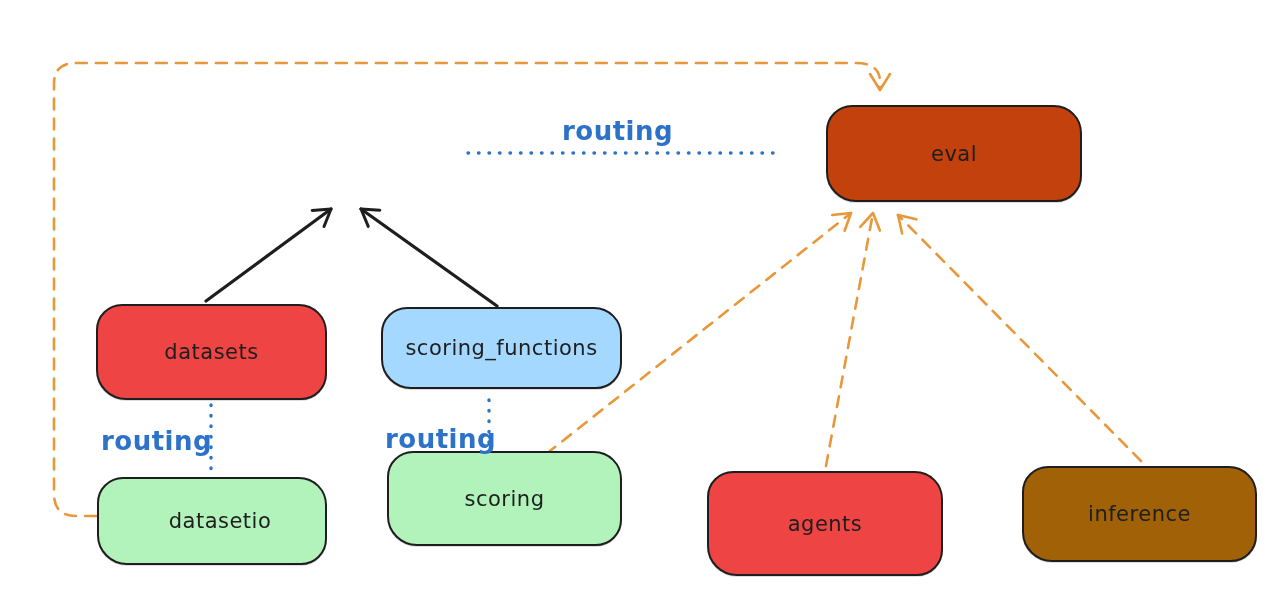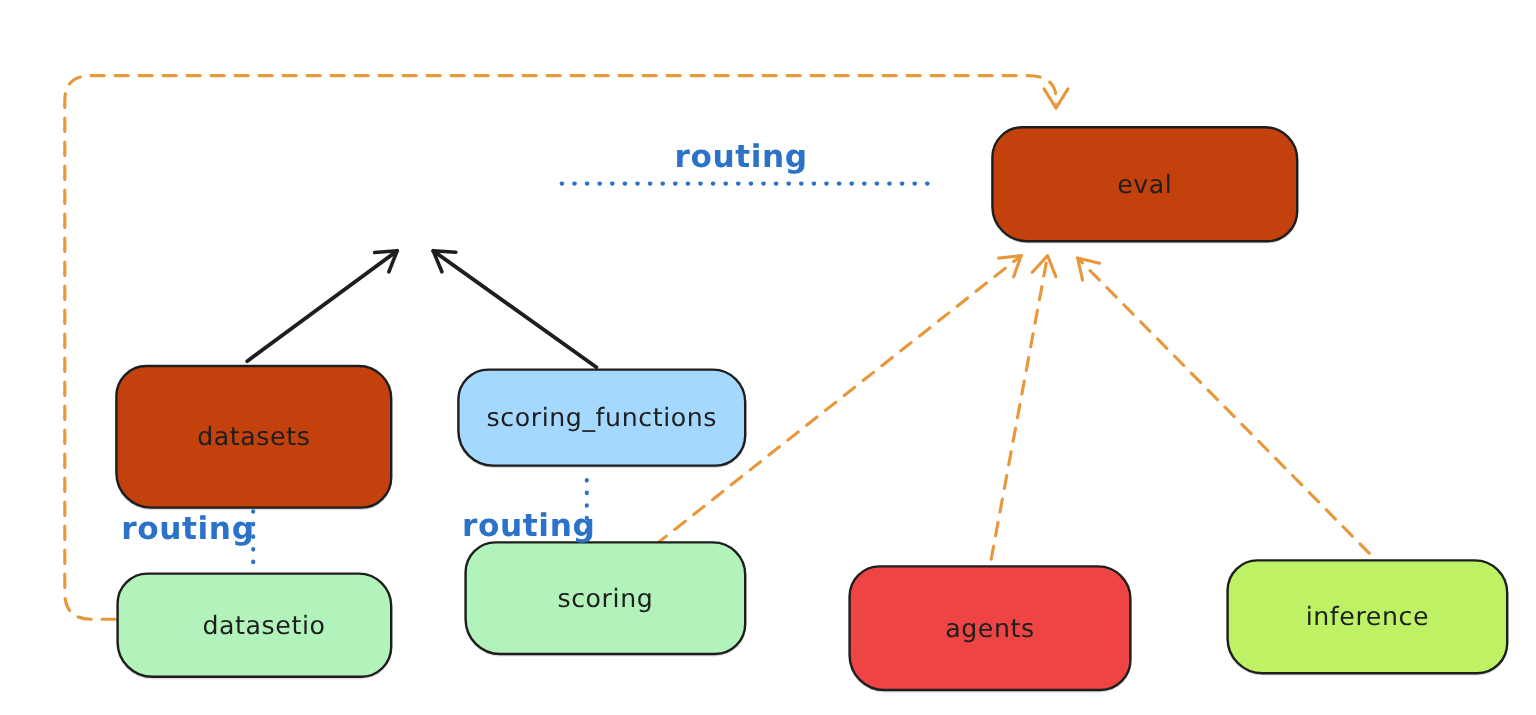--- a/index.html
+++ b/index.html
@@ -73,41 +73,41 @@
     <path d="M 211 405 L 211 472" fill="none" stroke="#2b72c8" stroke-width="3.4" stroke-dasharray="0.5 10" stroke-linecap="round"></path>
 
     <path d="M 489 400 L 489 466" fill="none" stroke="#2b72c8" stroke-width="3.4" stroke-dasharray="0.5 10" stroke-linecap="round"></path>
   </svg>
 
 
   <div class="node" style="left: 784px; top: 105px; width: 256px; height: 97px; background: #c2410c; margin-left: 42px;">
     <span>eval</span>
   </div>
 
-  <div class="node" style="left: 96px; top: 304px; width: 231px; height: 120px; background: #c2410c;">
+  <div class="node" style="left: 96px; top: 304px; width: 231px; height: 96px; background: #ef4444;">
     <span>datasets</span>
   </div>
 
   <div class="node" style="left: 381px; top: 307px; width: 241px; height: 82px; background: rgb(165, 216, 255);">
     <span>scoring_functions</span>
   </div>
 
   <div class="node" style="left: 97px; top: 477px; width: 230px; height: 88px; background: rgb(178, 242, 187); padding-left: 16px;">
     <span>datasetio</span>
   </div>
 
   <div class="node" style="left: 387px; top: 451px; width: 235px; height: 95px; background: rgb(178, 242, 187);">
     <span>scoring</span>
   </div>
 
   <div class="node" style="left: 707px; top: 471px; width: 236px; height: 105px; background: #ef4444;">
     <span>agents</span>
   </div>
 
-  <div class="node" style="left: 1022px; top: 466px; width: 235px; height: 96px; background: #bef264;">
+  <div class="node" style="left: 1022px; top: 466px; width: 235px; height: 96px; background: #a16207;">
     <span>inference</span>
   </div>
 
   <div class="routing-label" style="left:562px; top:116px;">routing</div>
 
   <div class="routing-label" style="left:101px; top:426px;">routing</div>
 
   <div class="routing-label" style="left:385px; top:424px;">routing</div>
 
 </div>

